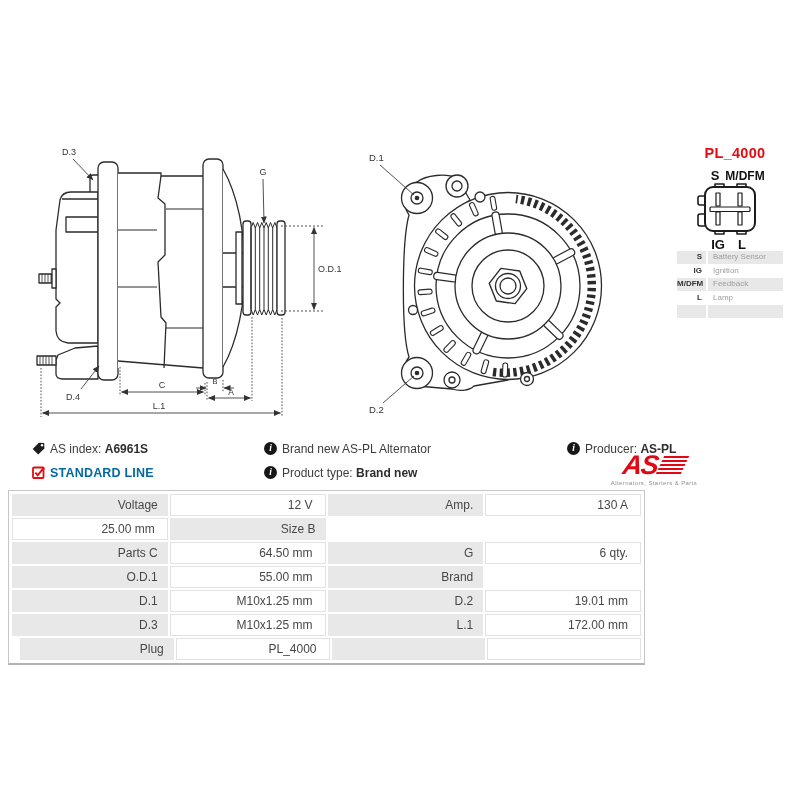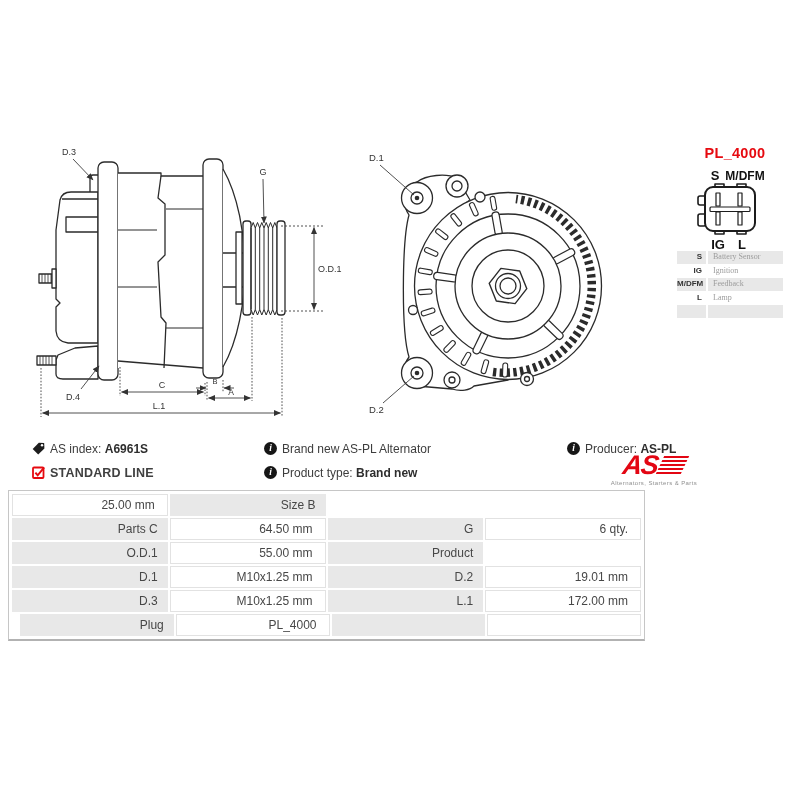--- a/index.html
+++ b/index.html
@@ -10,32 +10,32 @@
   
   .draw{position:absolute;}
 
   
   .plug-title{position:absolute;left:685px;top:145px;width:100px;text-align:center;
               font-size:14.5px;font-weight:bold;letter-spacing:.3px;color:#e60a10;}
   .legend{position:absolute;left:677px;top:251px;width:106px;}
   .lg-row{display:flex;column-gap:2px;height:12.6px;margin-bottom:1px;}
   .lg-key{width:25px;text-align:right;padding-right:4px;font-size:8px;font-weight:bold;
           color:#333;line-height:12.6px;}
-  .lg-val{flex:1;padding-left:5px;font-size:8px;color:#9c9c9c;line-height:12.6px;font-family:Liberation Serif, serif;}
+  .lg-val{flex:1;padding-left:5px;font-size:8px;color:#9c9c9c;line-height:12.6px;}
   .lg-gray .lg-key,.lg-gray .lg-val{background:#e8e8e8;}
   .lg-white .lg-key,.lg-white .lg-val{background:#fff;}
 
   
   .inforow{position:absolute;left:16px;width:800px;height:16px;line-height:16px;font-size:12px;color:#3d3d3d;}
   .inforow b{color:#2e2e2e;}
   .ipos{position:absolute;top:0;white-space:nowrap;}
   .info-icon{position:absolute;top:1px;width:13px;height:13px;border-radius:50%;background:#161616;
              color:#fff;font-size:9.5px;font-weight:bold;text-align:center;line-height:13px;
              font-family:"Liberation Serif",serif;font-style:italic;}
-  .std-line{color:#404040;font-weight:bold;font-size:12.5px;letter-spacing:.2px;}
+  .std-line{color:#0369a1;font-weight:bold;font-size:12.5px;letter-spacing:.2px;}
 
   
   .logo{position:absolute;left:597px;top:452px;width:114px;}
   .logo-row{display:flex;align-items:center;justify-content:center;height:26px;}
   .logo-as{font-size:27px;font-weight:900;font-style:italic;color:#e30613;
            transform:skewX(-8deg);letter-spacing:-1.5px;line-height:26px;}
   .logo-stripes{display:inline-block;width:25px;height:18px;margin-left:3px;
            background:repeating-linear-gradient(to bottom,#e30613 0 2.3px,#fff 2.3px 4px);
            transform:skewX(-25deg);}
   .logo-tag{margin-top:2px;text-align:center;font-size:6px;color:#8f8f8f;letter-spacing:.4px;}
@@ -251,33 +251,39 @@
   <div class="logo">
     <div class="logo-row">
       <span class="logo-as">AS</span>
       <span class="logo-stripes"></span>
     </div>
     <div class="logo-tag">Alternators, Starters &amp; Parts</div>
   </div>
 
   <div class="spec-table">
     <div class="spec-row">
+      <div class="cell lab">Voltage</div>
+      <div class="cell val">12 V</div>
+      <div class="cell lab">Amp.</div>
+      <div class="cell val">130 A</div>
+    </div>
+    <div class="spec-row">
       <div class="cell val">25.00 mm</div>
       <div class="cell lab">Size B</div>
     </div>
     <div class="spec-row">
       <div class="cell lab">Parts C</div>
       <div class="cell val">64.50 mm</div>
       <div class="cell lab">G</div>
       <div class="cell val">6 qty.</div>
     </div>
     <div class="spec-row">
       <div class="cell lab">O.D.1</div>
       <div class="cell val">55.00 mm</div>
-      <div class="cell lab">Product</div>
+      <div class="cell lab">Brand</div>
     </div>
     <div class="spec-row">
       <div class="cell lab">D.1</div>
       <div class="cell val">M10x1.25 mm</div>
       <div class="cell lab">D.2</div>
       <div class="cell val">19.01 mm</div>
     </div>
     <div class="spec-row">
       <div class="cell lab">D.3</div>
       <div class="cell val">M10x1.25 mm</div>

